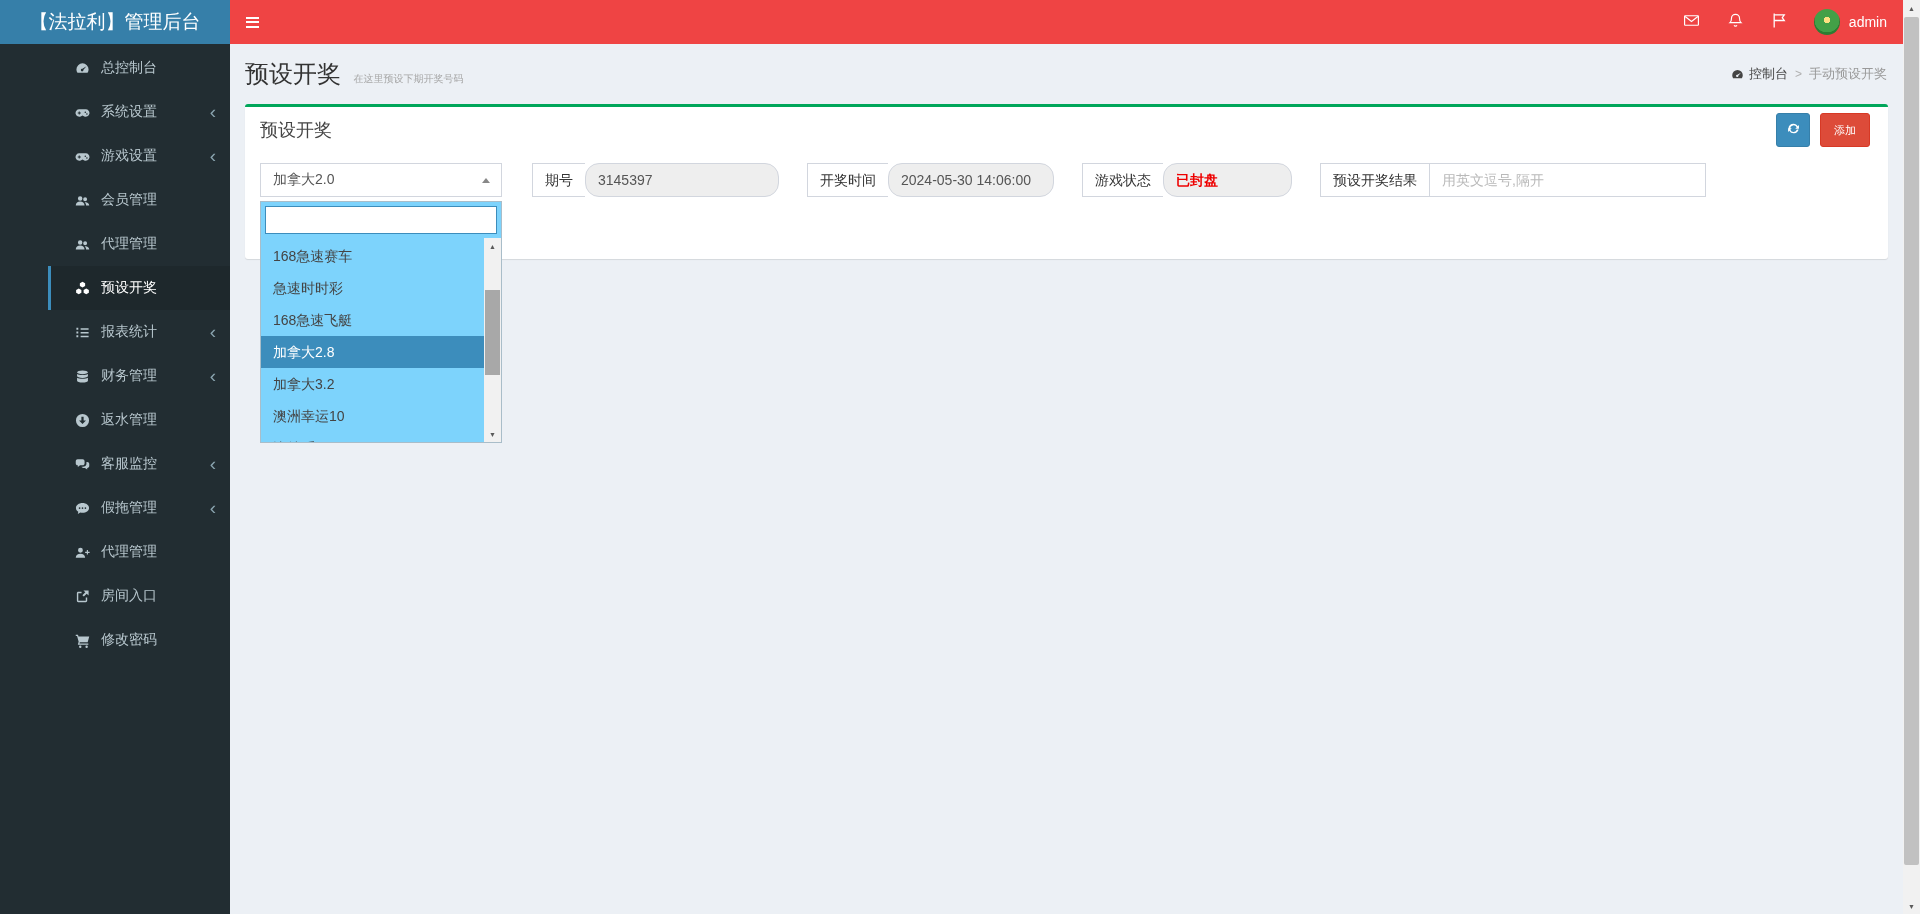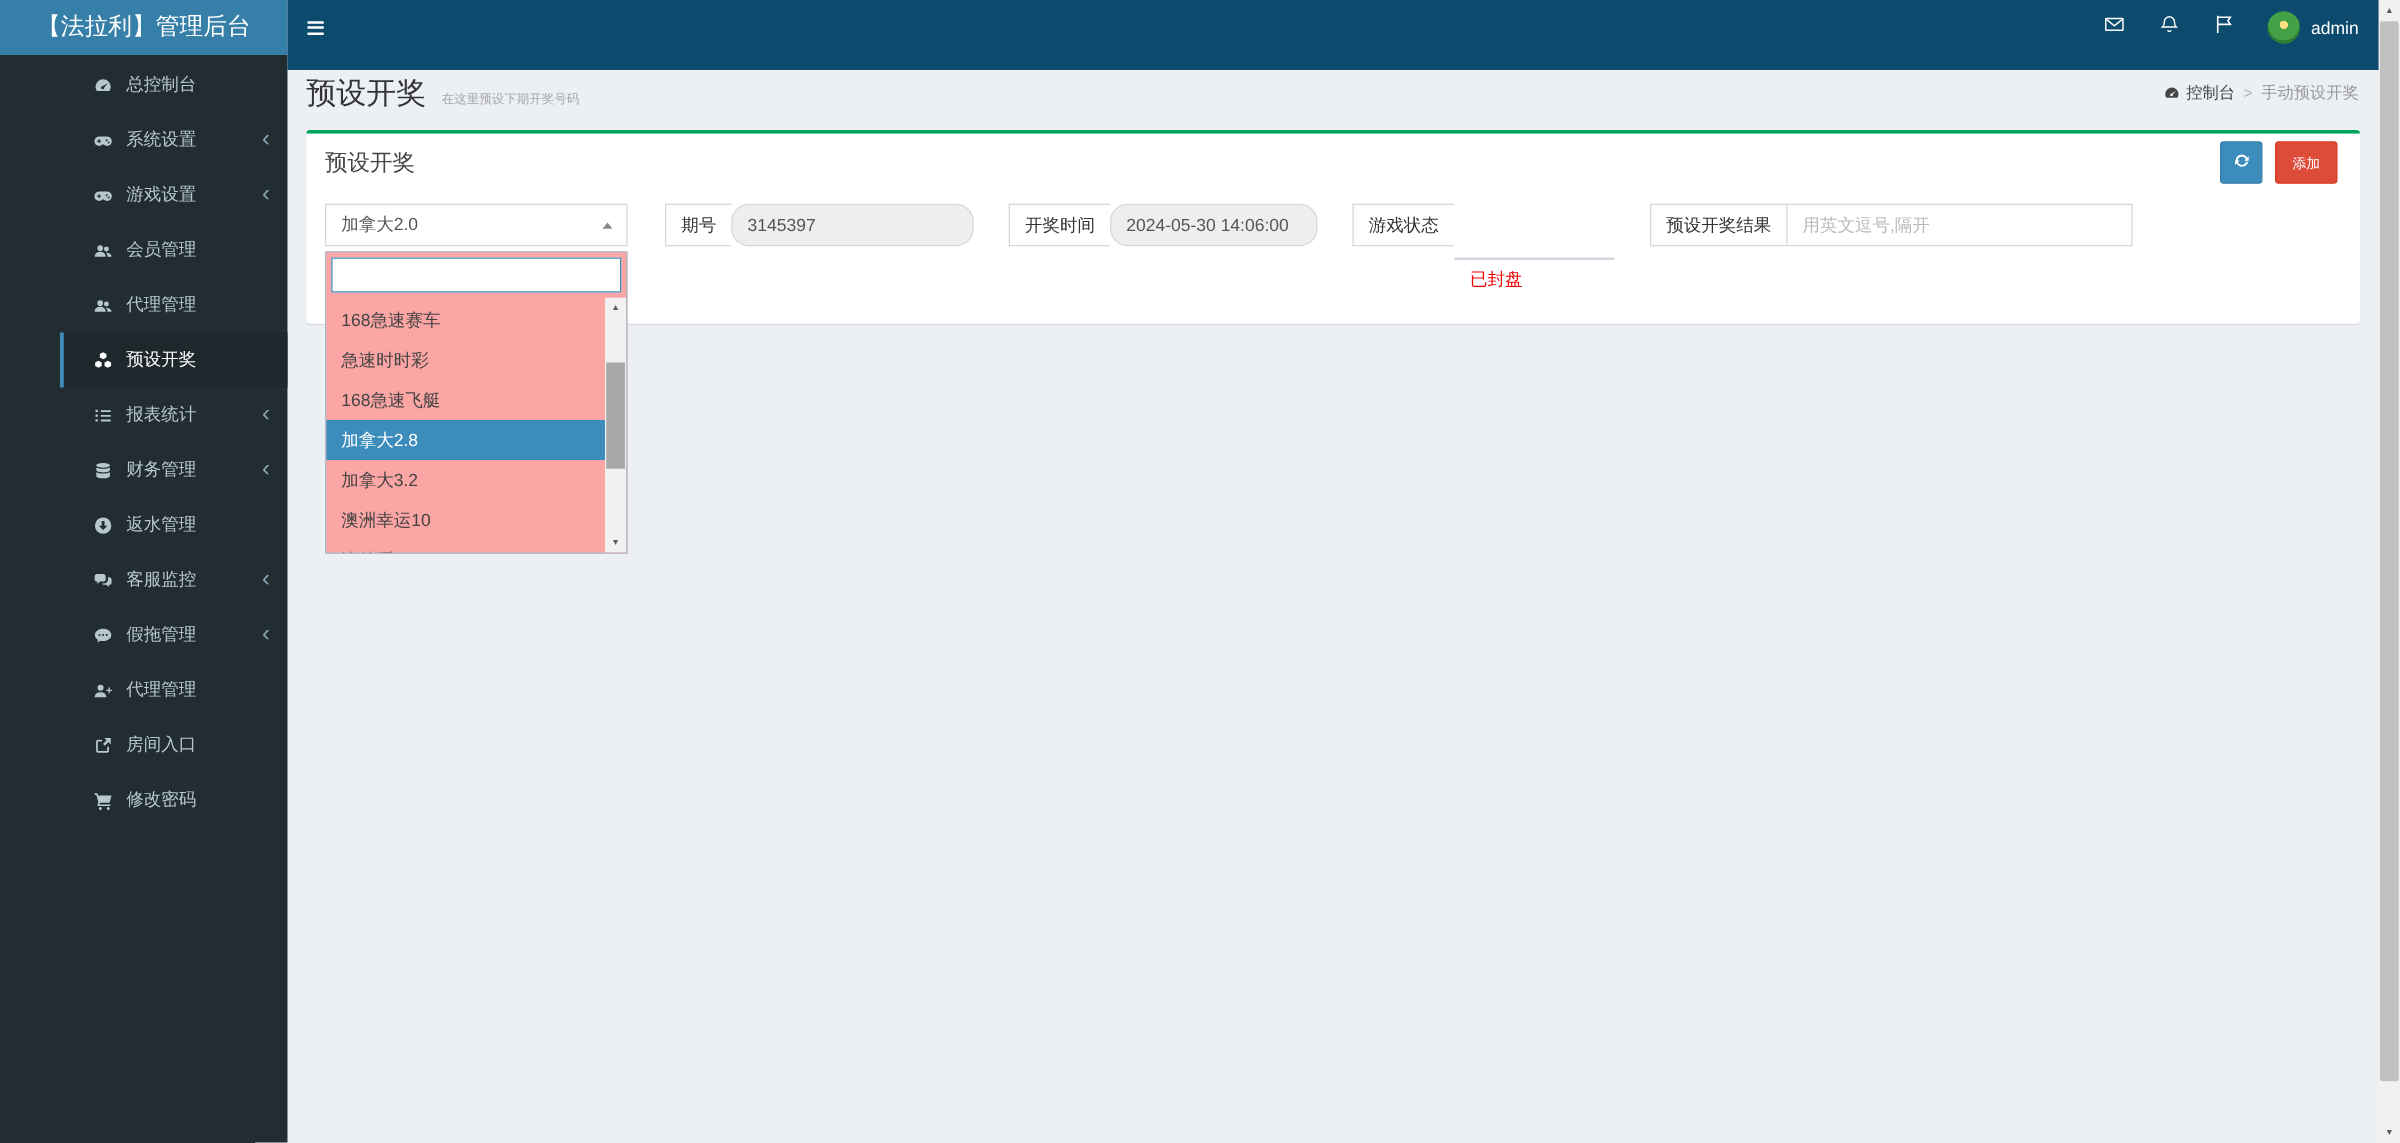--- a/index.html
+++ b/index.html
@@ -3,21 +3,21 @@
 <meta charset="utf-8">
 <style>
   * { box-sizing: border-box; margin: 0; padding: 0; }
   html, body { width: 1920px; height: 914px; overflow: hidden;
     font-family: "Liberation Sans", "DejaVu Sans", sans-serif; background: #ecf0f5; }
 
   
   .topbar { position: absolute; top: 0; left: 0; width: 1903px; height: 44px; z-index: 30; }
   .logo { position: absolute; left: 0; top: 0; width: 230px; height: 44px; background: #367fa9;
     color: #fff; font-size: 19px; line-height: 44px; text-align: center; white-space: nowrap; cursor: pointer; }
-  .navbar { position: absolute; left: 230px; right: 0; top: 0; height: 56px; background: #0c4a6e; }
+  .navbar { position: absolute; left: 230px; right: 0; top: 0; height: 44px; background: #ef4444; }
   .hamburger { position: absolute; left: 0; top: 0; width: 44px; height: 44px; cursor: pointer;
     display: flex; flex-direction: column; align-items: center; justify-content: center; gap: 2.5px; }
   .hamburger span { display: block; width: 13px; height: 2px; background: #fff; }
   .nav-right { position: absolute; right: 4px; top: 0; height: 44px; display: flex; align-items: center; }
   .nav-icon { width: 44px; height: 44px; display: flex; align-items: center; justify-content: center;
     color: #fff; cursor: pointer; }
   .nav-icon svg { width: 17px; height: 17px; }
   .user-menu { height: 44px; display: flex; align-items: center; padding: 0 12px; cursor: pointer; }
   .avatar { width: 26px; height: 26px; border-radius: 50%;
     background: radial-gradient(circle at 50% 42%, #ffe082 0 16%, #43a047 17% 62%, #2e7d32 63% 80%, #eef7ee 81%); }
@@ -58,34 +58,34 @@
     border-radius: 3px; color: #fff; font-size: 11px; cursor: pointer; font-family: inherit; }
   .box-body { padding: 10px 15px 60px; }
 
   .form-row { display: flex; align-items: flex-start; }
   .igroup { display: flex; height: 34px; }
   .igroup .addon { border: 1px solid #d2d6de; border-right: 0; background: #fff; padding: 0 12px;
     font-size: 14px; color: #333; line-height: 32px; white-space: nowrap; }
   .igroup .field { flex: 1; min-width: 0; border: 1px solid #d2d6de; padding: 0 12px; font-size: 14px;
     color: #555; line-height: 32px; background: #fff; font-family: inherit; outline: none; }
   .igroup .field.disabled { background: #eee; border-radius: 14px; }
-  .igroup .field.status { color: #ee0000; font-weight: 400; margin-top: 43px; }
+  .igroup .field.status { color: #ee0000; font-weight: 700; }
   .g-issue  { width: 247px; margin-right: 28px; }
   .g-time   { width: 247px; margin-right: 28px; }
   .g-status { width: 210px; margin-right: 28px; }
   .g-result { width: 386px; }
   .g-result input::placeholder { color: #b9b9b9; }
 
   
   .select-wrap { position: relative; width: 242px; margin-right: 30px; }
   .s2-box { height: 34px; border: 1px solid #d2d6de; background: #fff; display: flex; align-items: center;
     padding: 0 24px 0 12px; font-size: 14px; color: #555; cursor: pointer; position: relative; }
   .s2-caret { position: absolute; right: 11px; top: 14px; width: 0; height: 0;
     border-left: 4px solid transparent; border-right: 4px solid transparent; border-bottom: 5px solid #888; }
-  .s2-dropdown { position: absolute; top: 38px; left: 0; width: 242px; background: #fca5a5;
+  .s2-dropdown { position: absolute; top: 38px; left: 0; width: 242px; background: #7dd3fc;
     border: 1px solid #a9bdc9; z-index: 40; }
   .s2-search { display: block; margin: 4px; width: calc(100% - 8px); height: 28px;
     border: 1px solid #3c8dbc; outline: none; padding: 0 6px; font-size: 14px; font-family: inherit; }
   .s2-results { position: relative; height: 204px; overflow: hidden; }
   .s2-list { list-style: none; margin: 0; padding: 2px 17px 0 0; }
   .s2-list li { height: 32px; line-height: 32px; padding-left: 12px; font-size: 14px; color: #444;
     cursor: pointer; white-space: nowrap; }
   .s2-list li.highlighted { background: #3c8dbc; color: #fff; }
 
   

